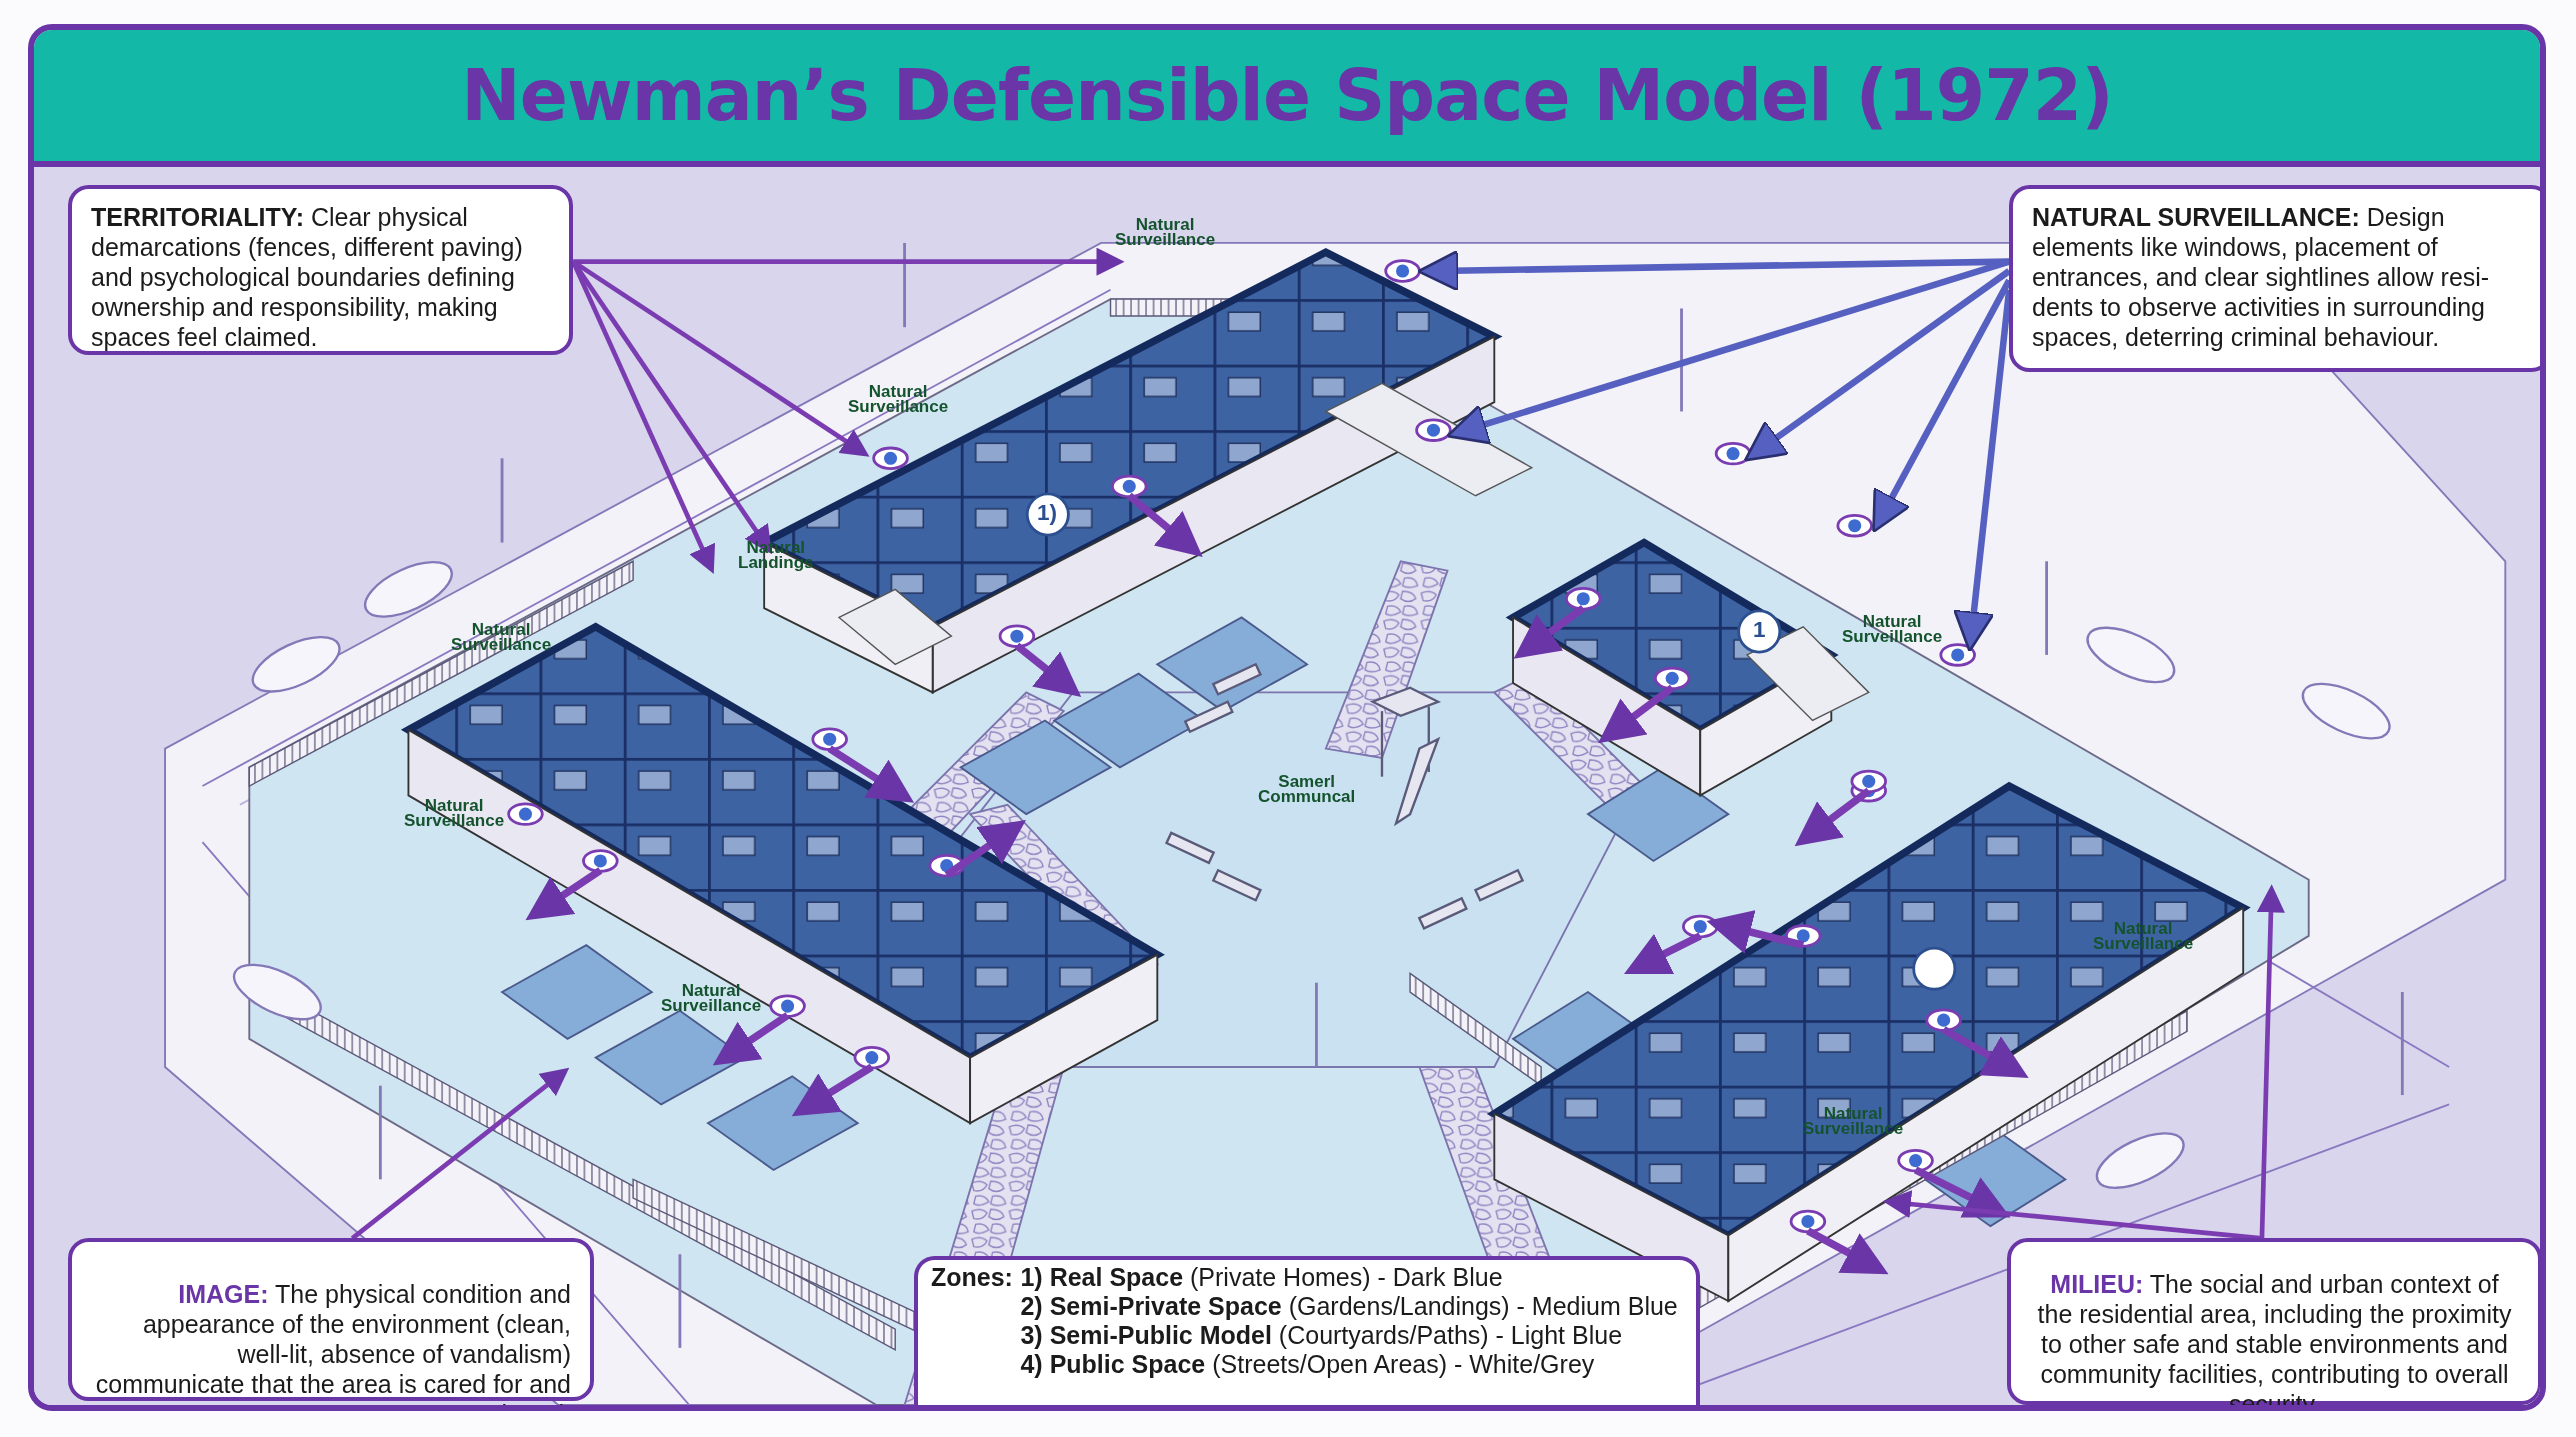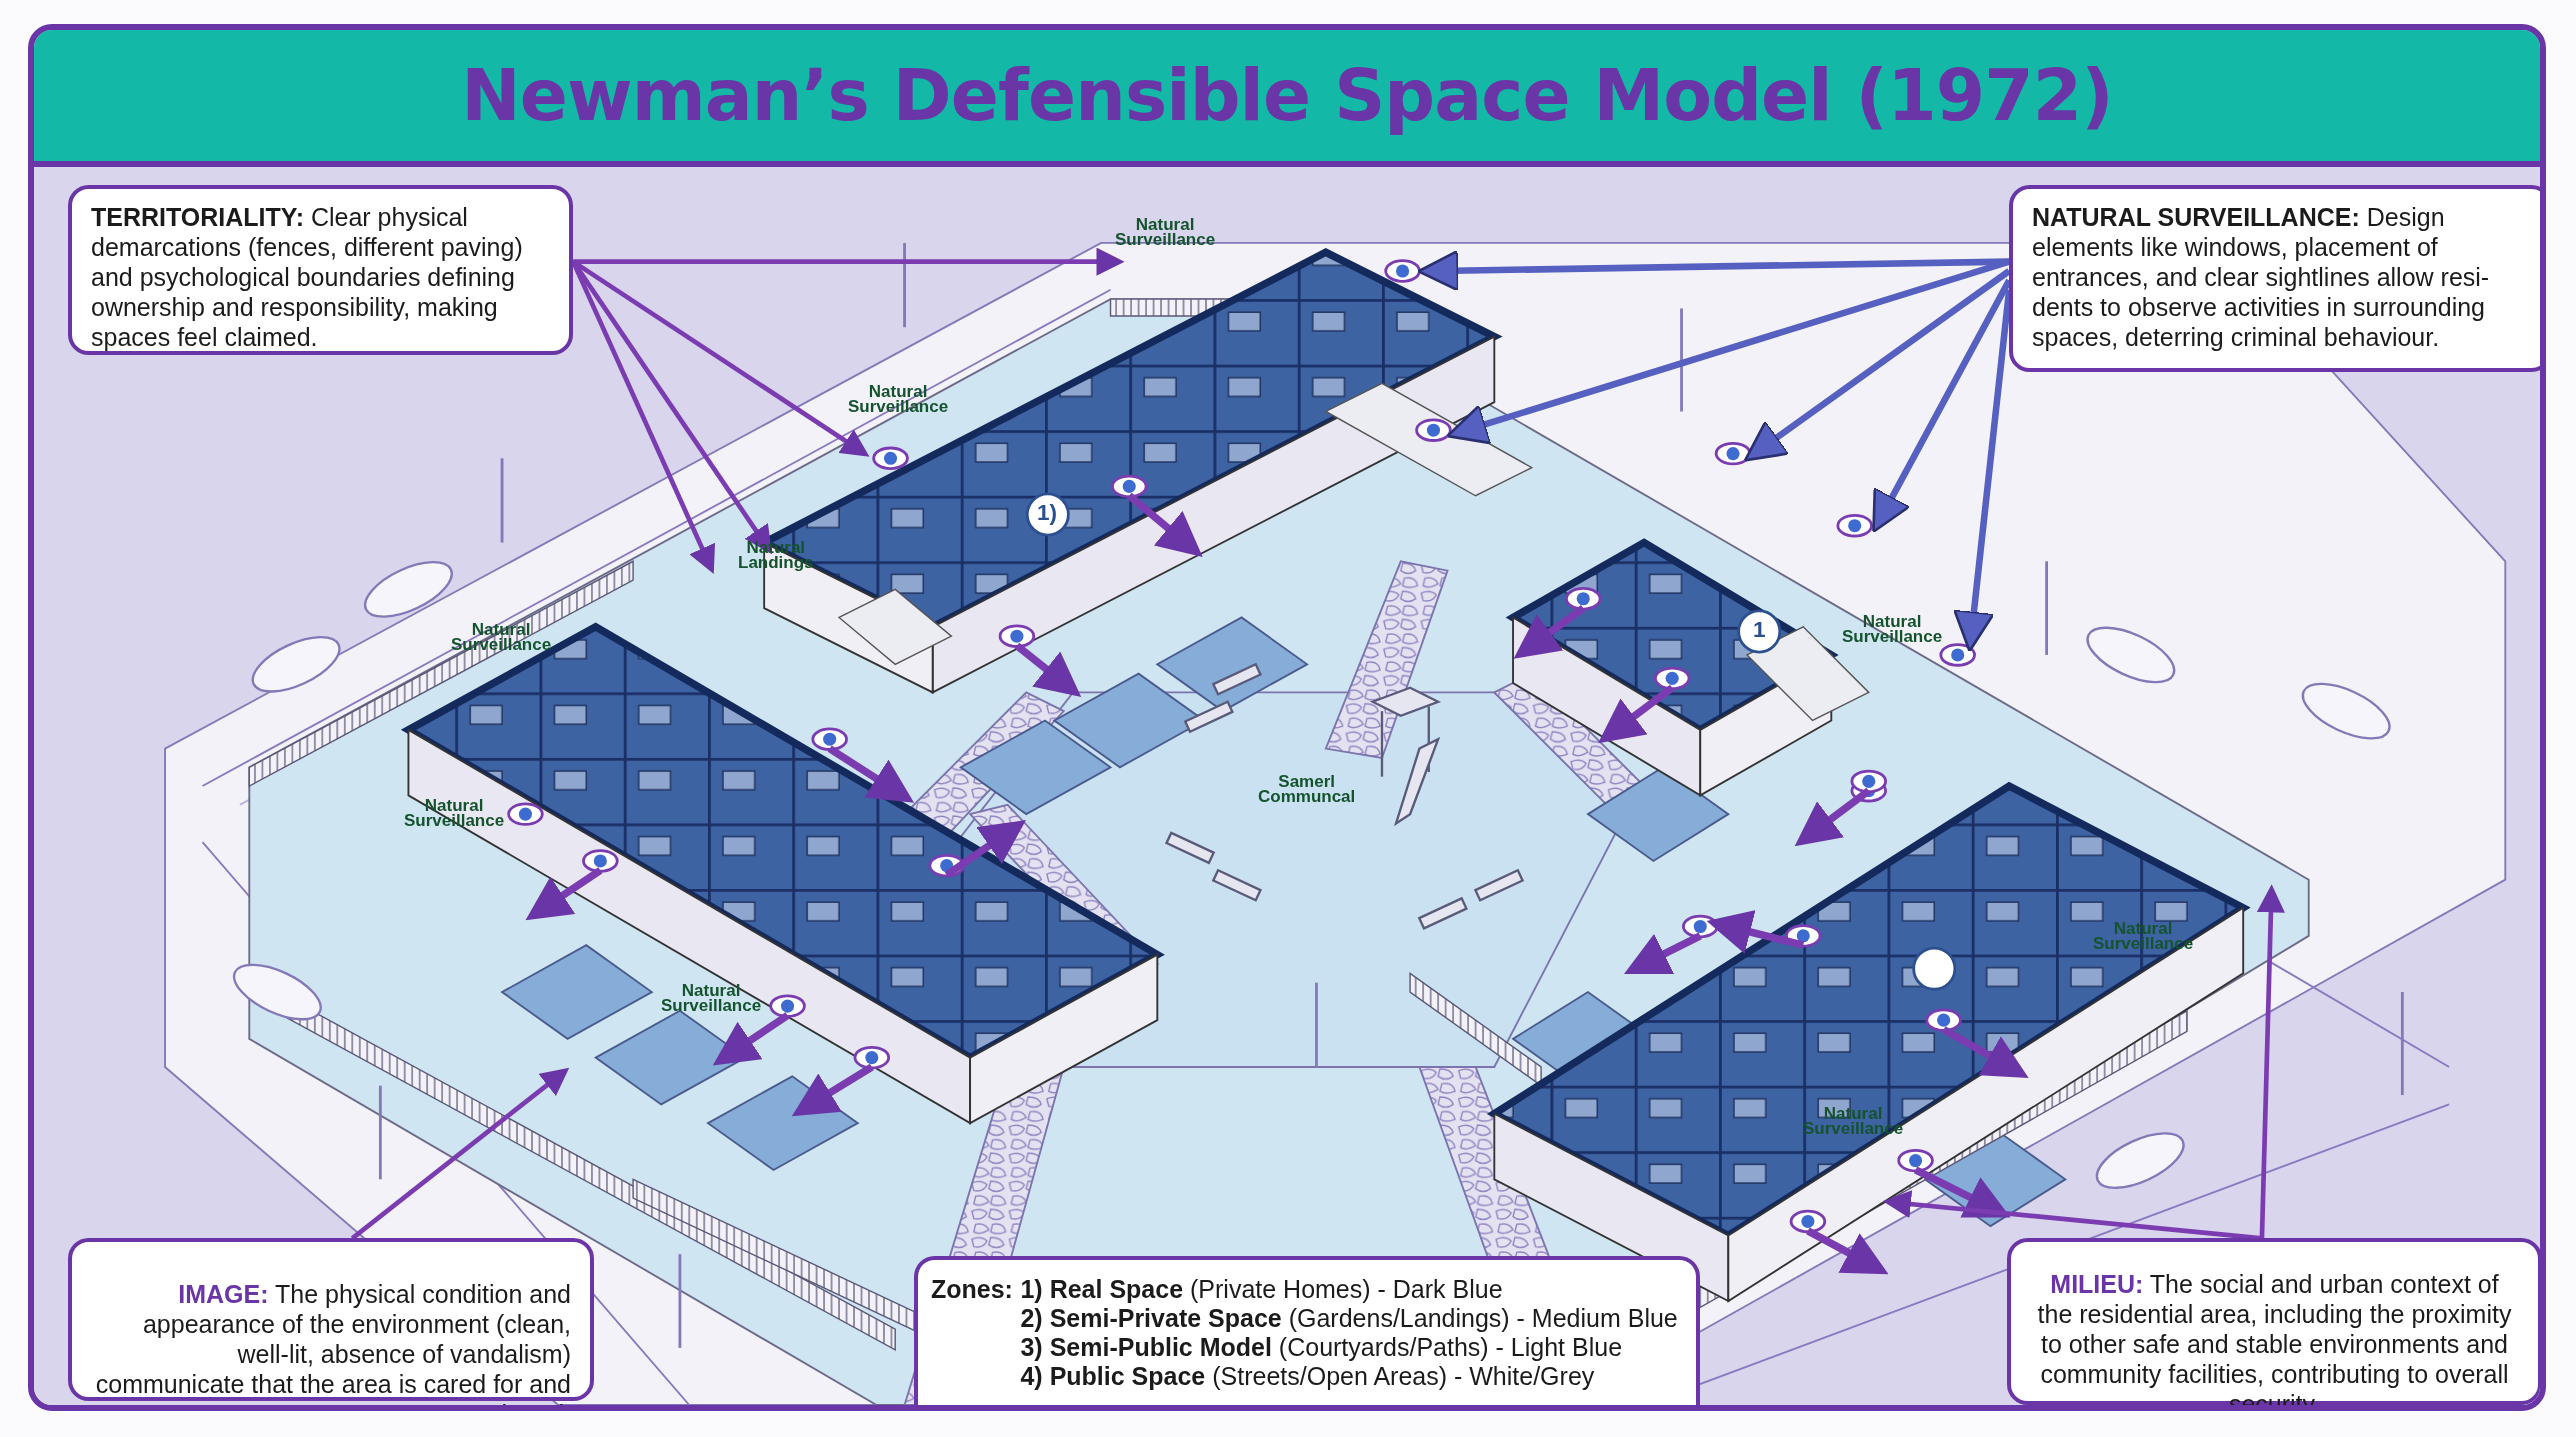--- a/index.html
+++ b/index.html
@@ -33,21 +33,21 @@
     font-size:25px; line-height:30px; padding:13px 19px;
   }
   .callout .head { font-weight:bold; }
   .callout .head.purple { color:#6a35a6; }
   #c-territoriality { left:34px; top:155px; width:505px; height:170px; }
   #c-surveillance  { left:1975px; top:155px; width:543px; height:187px; }
   #c-image         { left:34px; top:1208px; width:526px; height:163px; padding-top:37px;text-align:right; }
   #c-milieu        { left:1973px; top:1208px; width:535px; height:167px; text-align:center; padding-top:27px; }
   #c-zones {
     left:880px; top:1226px; width:786px; height:159px; border-radius:20.6px 20.6px 0 0;
-    border-bottom:none; font-size:25px; line-height:29px; padding:15px 13px;
+    border-bottom:none; font-size:25px; line-height:29px; padding:3px 13px;
   }
   .zones-grid { display:grid; grid-template-columns:auto 1fr; column-gap:7.5px; }
   .zones-label { font-weight:bold; }
   .zone-row b { font-weight:bold; }
 
   .map-label {
     position:absolute; z-index:4; font-family:"Liberation Sans", sans-serif;
     font-weight:bold; font-size:17px; line-height:15px; color:#14532d;
     text-align:center; white-space:pre-line;
   }

